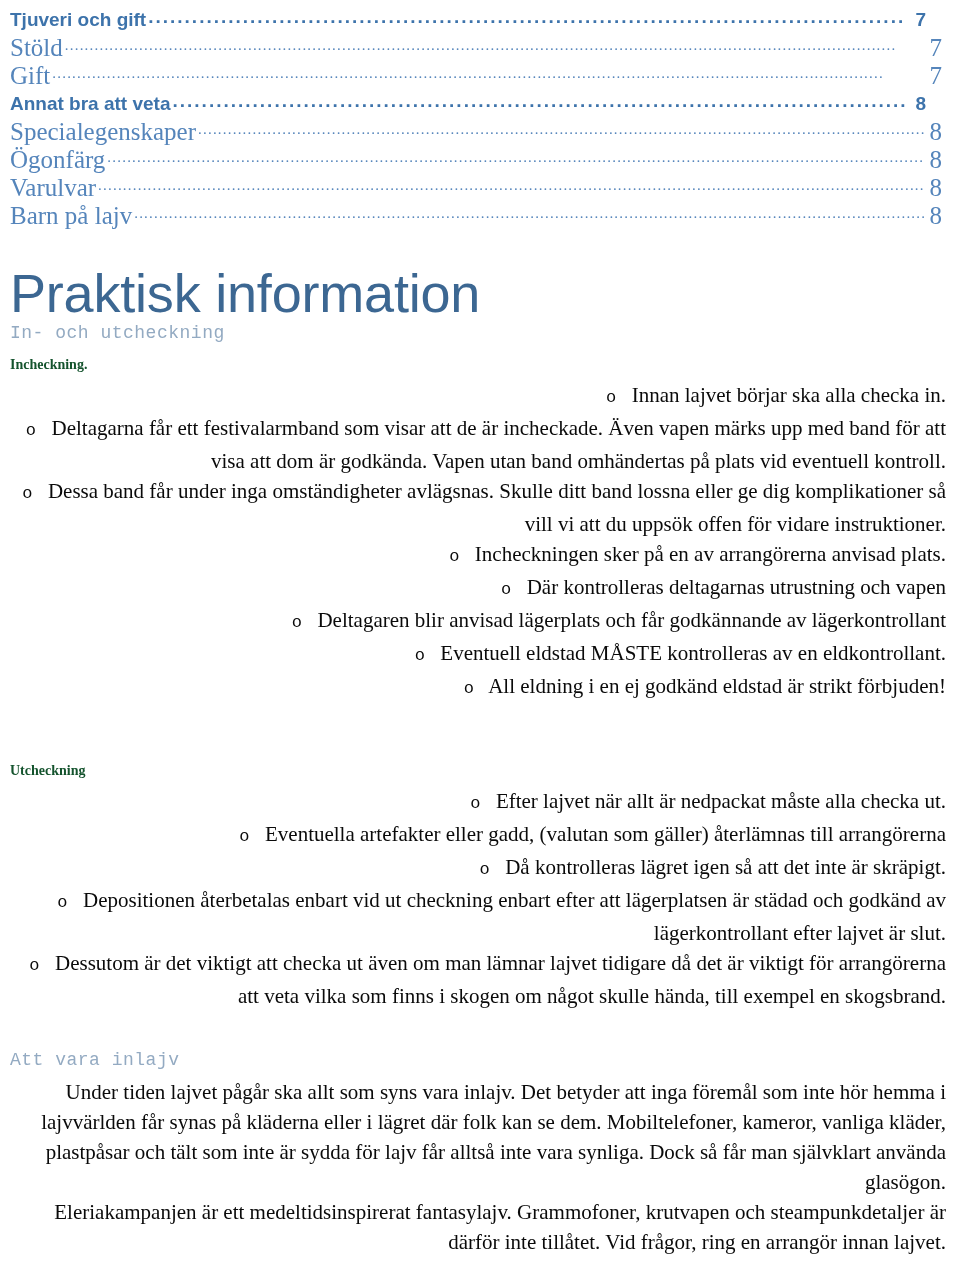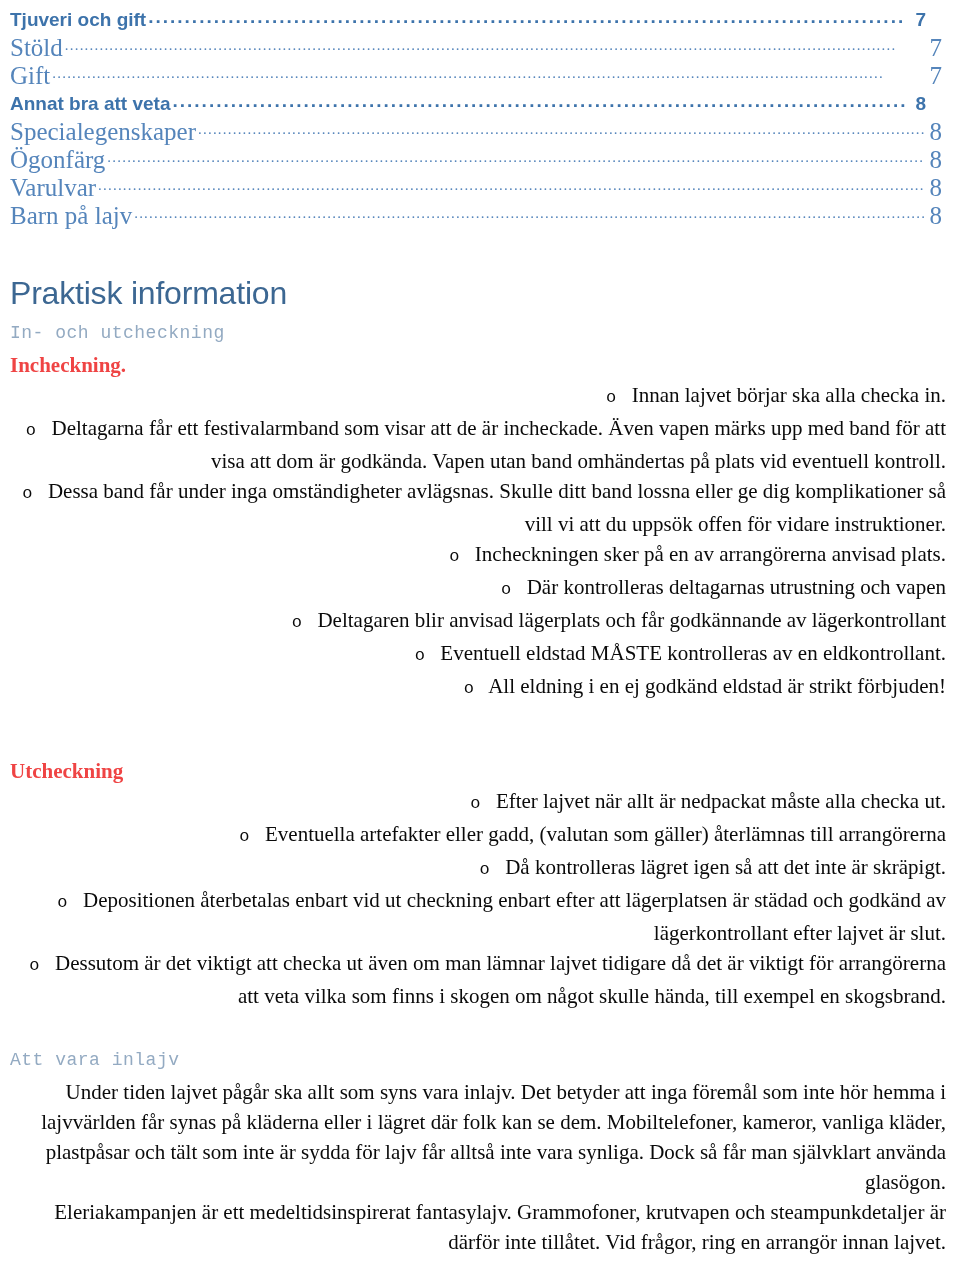--- a/index.html
+++ b/index.html
@@ -87,41 +87,41 @@
     letter-spacing: 1.2px;
     font-size: 15px;
     bottom: 0.22em;
   }
   .toc-row.lvl2 .toc-page { min-width: 16px; }
 
   
   .h1-title {
     font-family: "Liberation Sans", "DejaVu Sans", sans-serif;
     font-weight: normal;
-    font-size: 32px;
+    font-size: 54px;
     line-height: 46px;
     color: #3c6792;
     margin: 40px 0 2px 10px;
     letter-spacing: -0.2px;
   }
   .h2-mono {
     font-family: "Liberation Mono", "DejaVu Sans Mono", monospace;
     font-weight: normal;
     font-size: 18px;
     line-height: 30px;
     color: #93aac2;
     margin: 0 0 2px 10px;
     letter-spacing: 0.5px;
   }
   .h3-bold {
     font-family: "Liberation Serif", "DejaVu Serif", serif;
     font-weight: bold;
-    font-size: 21px;
+    font-size: 14px;
     line-height: 30px;
-    color: #ef4444;
+    color: #14532d;
     margin: 0 0 0 10px;
   }
 
   
   .body-block {
     margin: 0 14px 0 10px;
     font-family: "Liberation Serif", "DejaVu Serif", serif;
     font-size: 21px;
     line-height: 30px;
     color: #0a0a0a;

